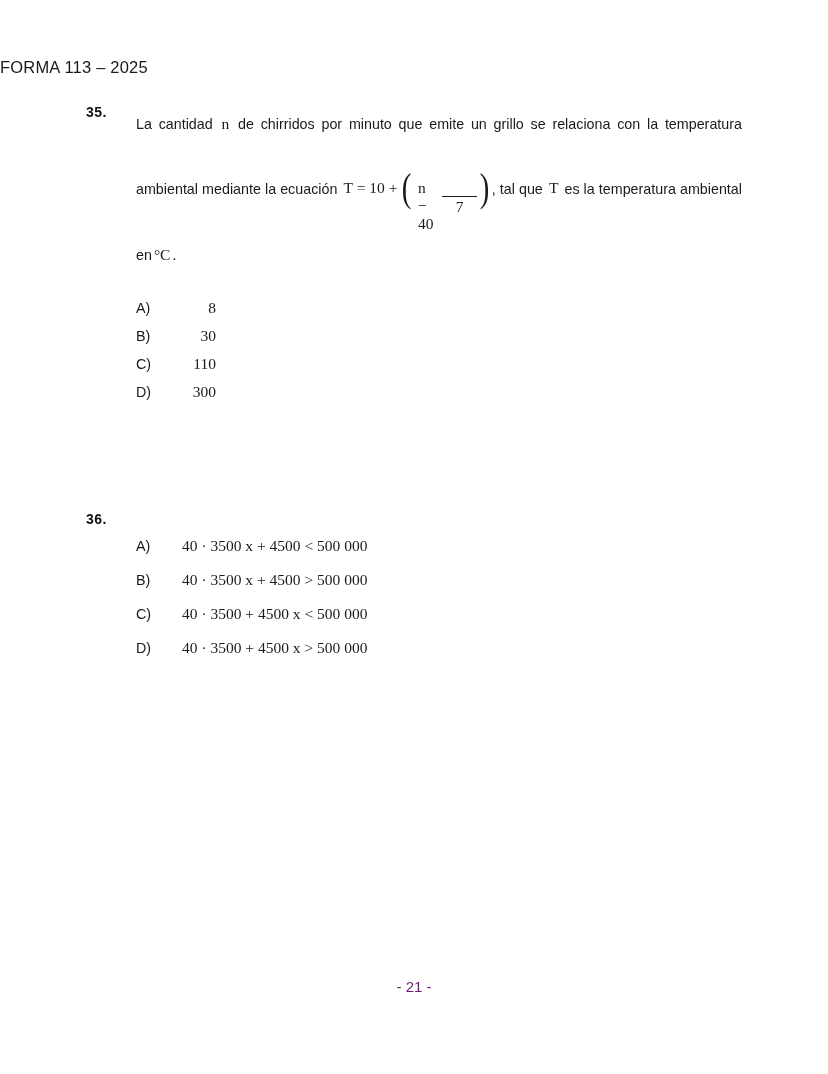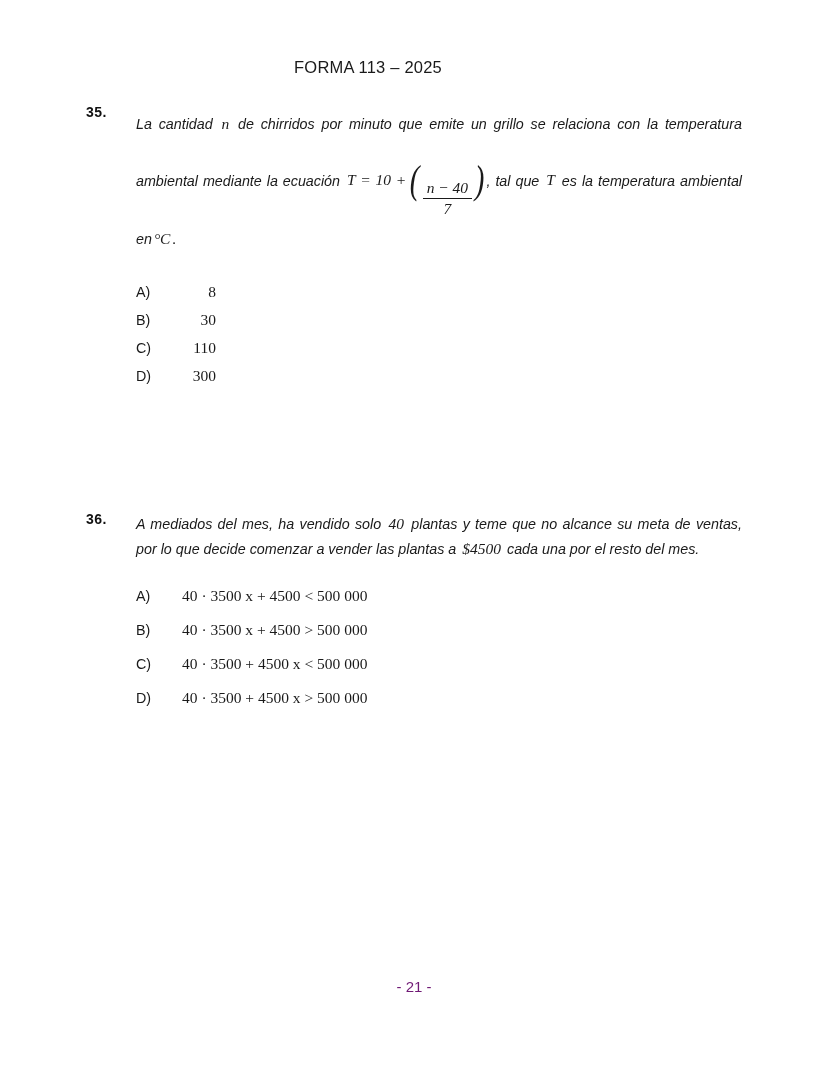--- a/index.html
+++ b/index.html
@@ -17,21 +17,20 @@
     font-family: "Liberation Sans", sans-serif;
     color: #151515;
   }
 
   
   .page-header {
     position: absolute;
     top: 58px;
     left: 0;
     width: 736px;
-    text-align: center;
     font-size: 16.5px;
     letter-spacing: 0.2px;
     color: #1a1a1a;
   }
 
   
   .page-footer {
     position: absolute;
     top: 978px;
     left: 0;
@@ -66,21 +65,20 @@
     width: 606px;
   }
 
   .para {
     font-size: 14.3px;
     line-height: 1.62;
     text-align: justify;
     text-justify: inter-word;
     color: #1a1a1a;
     margin: 0;
-    font-style: italic;
   }
   .para + .para { margin-top: 13px; }
 
   .para.tall { line-height: 2.55; }
   .para.nospace { margin-top: 15px; }
 
   
   .m {
     font-family: "Liberation Serif", "DejaVu Serif", serif;
     font-size: 15.5px;
@@ -100,21 +98,21 @@
   .paren {
     font-size: 40px;
     line-height: 0.82;
     font-family: "Liberation Serif", "DejaVu Serif", serif;
     transform: scaleX(0.72);
     display: inline-block;
     color: #1a1a1a;
   }
   .frac {
     display: inline-flex;
-    flex-direction: column;
+    flex-direction: row;
     align-items: center;
     justify-content: center;
     font-size: 15.5px;
     padding: 0 1px;
     line-height: 1.18;
     margin-top: 36px;
   }
   .frac .num { padding: 0 4px 1px 4px; }
   .frac .den {
     padding: 1px 4px 0 4px;
@@ -204,27 +202,20 @@
         <span class="opt-value numcol">300</span>
       </div>
     </div>
   </div>
 
   <div class="question" id="question-36">
     <div class="q-number">36.</div>
 
     <div class="q-body">
 
-      <p class="para">
-        <span>A mediados del mes, ha vendido solo</span>
-        <span class="m m-sp">40</span>
-        <span>plantas y teme que no alcance su meta de ventas, por lo que decide comenzar a vender las plantas a</span>
-        <span class="m m-sp">$4500</span>
-        <span>cada una por el resto del mes.</span>
-      </p>
 
     </div>
 
     <div class="options" id="options-36">
       <div class="option wide">
         <span class="opt-letter">A)</span>
         <span class="opt-value">40 · 3500 x + 4500 &lt; 500 000</span>
       </div>
       <div class="option wide">
         <span class="opt-letter">B)</span>

